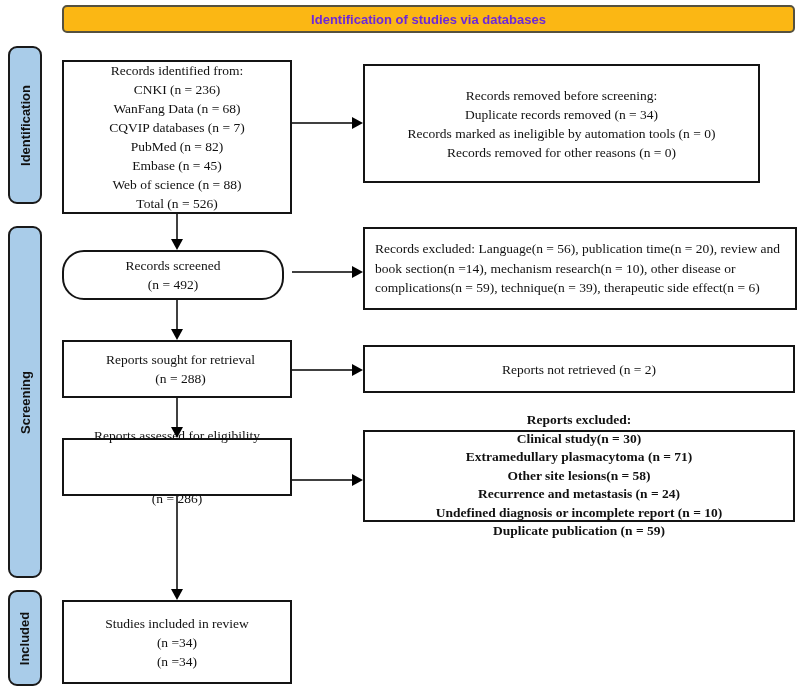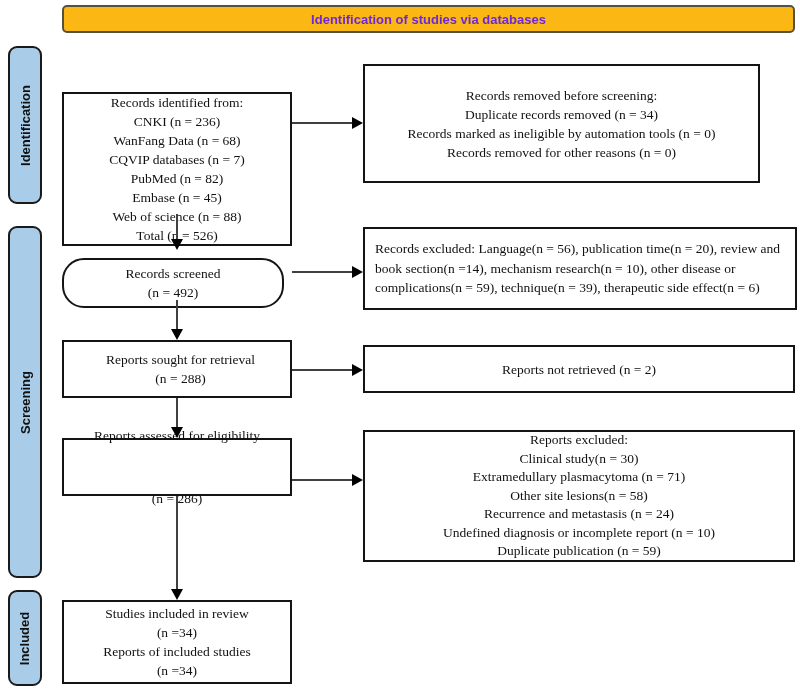--- a/index.html
+++ b/index.html
@@ -65,69 +65,68 @@
   <div class="stage" style="top:46px; height:158px;">
     <span>Identification</span>
   </div>
   <div class="stage" style="top:226px; height:352px;">
     <span>Screening</span>
   </div>
   <div class="stage" style="top:590px; height:96px;">
     <span>Included</span>
   </div>
 
-  <div class="fbox" style="left:62px; top:60px; width:230px; height:154px;margin-top:32px;">
+  <div class="fbox" style="left:62px; top:60px; width:230px; height:154px;">
     <div class="ln">Records identified from:</div>
     <div class="ln">CNKI (n = 236)</div>
     <div class="ln">WanFang Data (n = 68)</div>
     <div class="ln">CQVIP databases (n = 7)</div>
     <div class="ln">PubMed (n = 82)</div>
     <div class="ln">Embase (n = 45)</div>
     <div class="ln">Web of science (n = 88)</div>
     <div class="ln">Total (n = 526)</div>
   </div>
 
-  <div class="fbox" style="left:62px; top:258px; width:222px; height:50px;border-radius:22px;">
+  <div class="fbox" style="left:62px; top:250px; width:222px; height:50px;border-radius:22px;">
     <div class="ln">Records screened</div>
     <div class="ln">(n = 492)</div>
   </div>
 
   <div class="fbox" style="left:62px; top:340px; width:230px; height:58px;padding-left:7px;">
     <div class="ln">Reports sought for retrieval</div>
     <div class="ln">(n = 288)</div>
   </div>
 
   <div class="fbox" style="left:62px; top:438px; width:230px; height:58px;gap:44px;">
     <div class="ln">Reports assessed for eligibility</div>
     <div class="ln">(n = 286)</div>
   </div>
 
   <div class="fbox" style="left:62px; top:600px; width:230px; height:84px;align-items:center;">
     <div class="ln">Studies included in review</div>
     <div class="ln">(n =34)</div>
-    <div class="ln">Reports of included studies</div>
     <div class="ln">(n =34)</div>
   </div>
 
   <div class="fbox" style="left:363px; top:64px; width:397px; height:119px;">
     <div class="ln">Records removed before screening:</div>
     <div class="ln">Duplicate records removed (n = 34)</div>
     <div class="ln">Records marked as ineligible by automation tools (n = 0)</div>
     <div class="ln">Records removed for other reasons (n = 0)</div>
   </div>
 
   <div class="fbox para" style="left:363px; top:227px; width:434px; height:83px; justify-content:center;">
     <div>Records excluded: Language(n = 56), publication time(n = 20), review and book section(n =14), mechanism research(n = 10), other disease or complications(n = 59), technique(n = 39), therapeutic side effect(n = 6)</div>
   </div>
 
   <div class="fbox" style="left:363px; top:345px; width:432px; height:48px;">
     <div class="ln">Reports not retrieved (n = 2)</div>
   </div>
 
-  <div class="fbox tight" style="left:363px; top:430px; width:432px; height:132px;">
+  <div class="fbox tight" style="left:363px; top:430px; width:432px; height:92px;font-weight:bold;">
     <div class="ln">Reports excluded:</div>
     <div class="ln">Clinical study(n = 30)</div>
     <div class="ln">Extramedullary plasmacytoma (n = 71)</div>
     <div class="ln">Other site lesions(n = 58)</div>
     <div class="ln">Recurrence and metastasis (n = 24)</div>
     <div class="ln">Undefined diagnosis or incomplete report (n = 10)</div>
     <div class="ln">Duplicate publication (n = 59)</div>
   </div>
 
   <div class="hline" style="left:292px; top:122px; width:60px;"></div>

